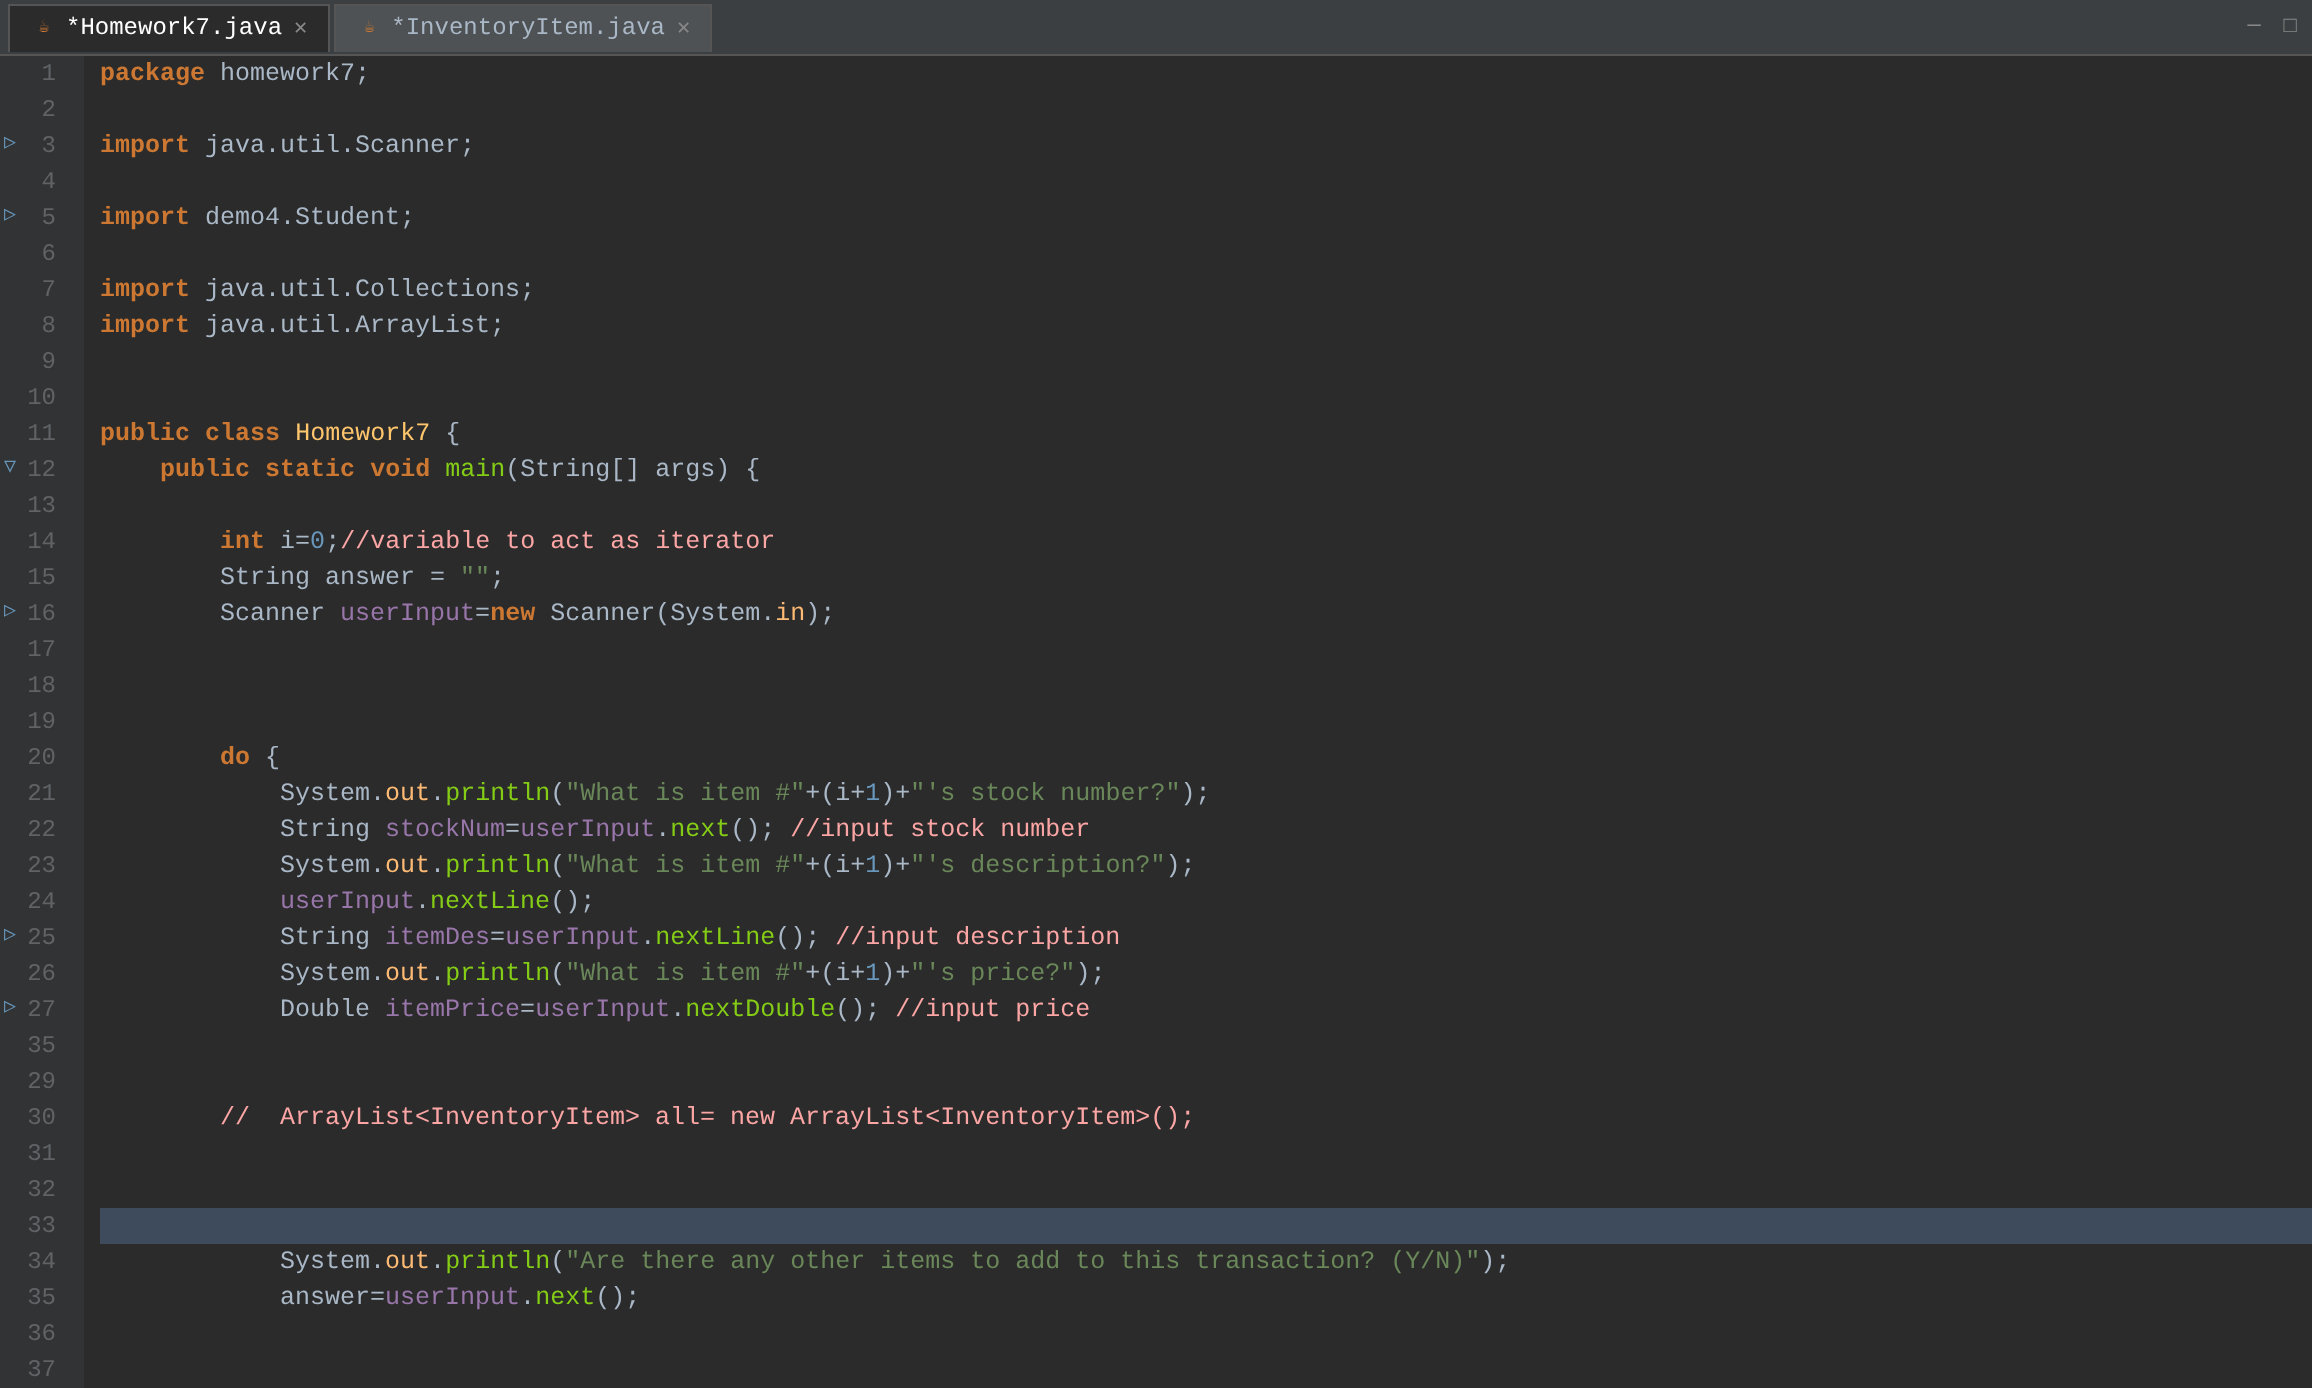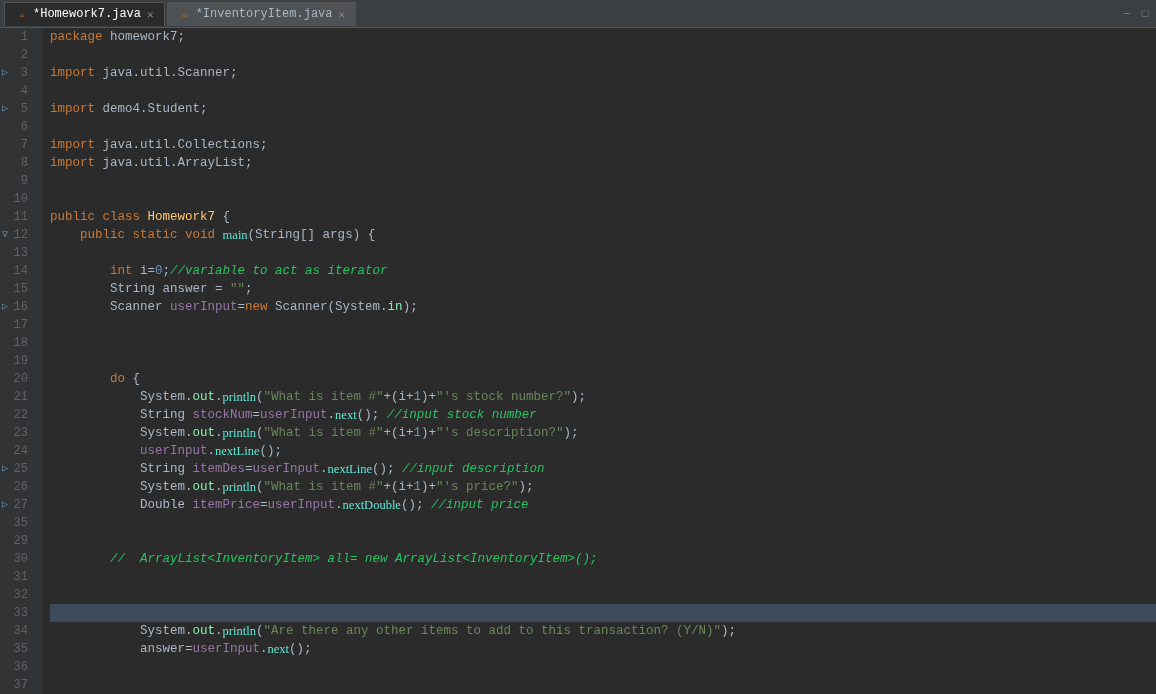--- a/index.html
+++ b/index.html
@@ -117,29 +117,29 @@
       display: flex;
       align-items: center;
       white-space: pre;
       font-size: 12.5px;
       position: relative;
     }
     .code-line.highlighted {
       background: #3d4b5c;
     }
     
-    .kw { color: #cc7832; font-weight: normal; } 
+    .kw { color: #cc7832; font-weight: bold; } 
     .str { color: #6a8759; } 
     .num { color: #6897bb; } 
-    .cmt { color: #22c55e; font-style: italic; } 
+    .cmt { color: #fca5a5; } 
     .cls { color: #ffc66d; } 
-    .method { color: #5eead4; font-family: Liberation Serif, serif; } 
+    .method { color: #84cc16; } 
     .field { color: #9876aa; font-family: Liberation Mono, monospace; } 
     .plain { color: #a9b7c6; }
-    .static-field { color: #86efac; }
+    .static-field { color: #fdba74; }
   </style>
 </head>
 <body>
 
 <div class="editor-window">
   <div class="tab-bar">
     <div class="tab active">
       <span class="java-icon">☕</span>
       <span>*Homework7.java</span>
       <span class="close-x">✕</span>

